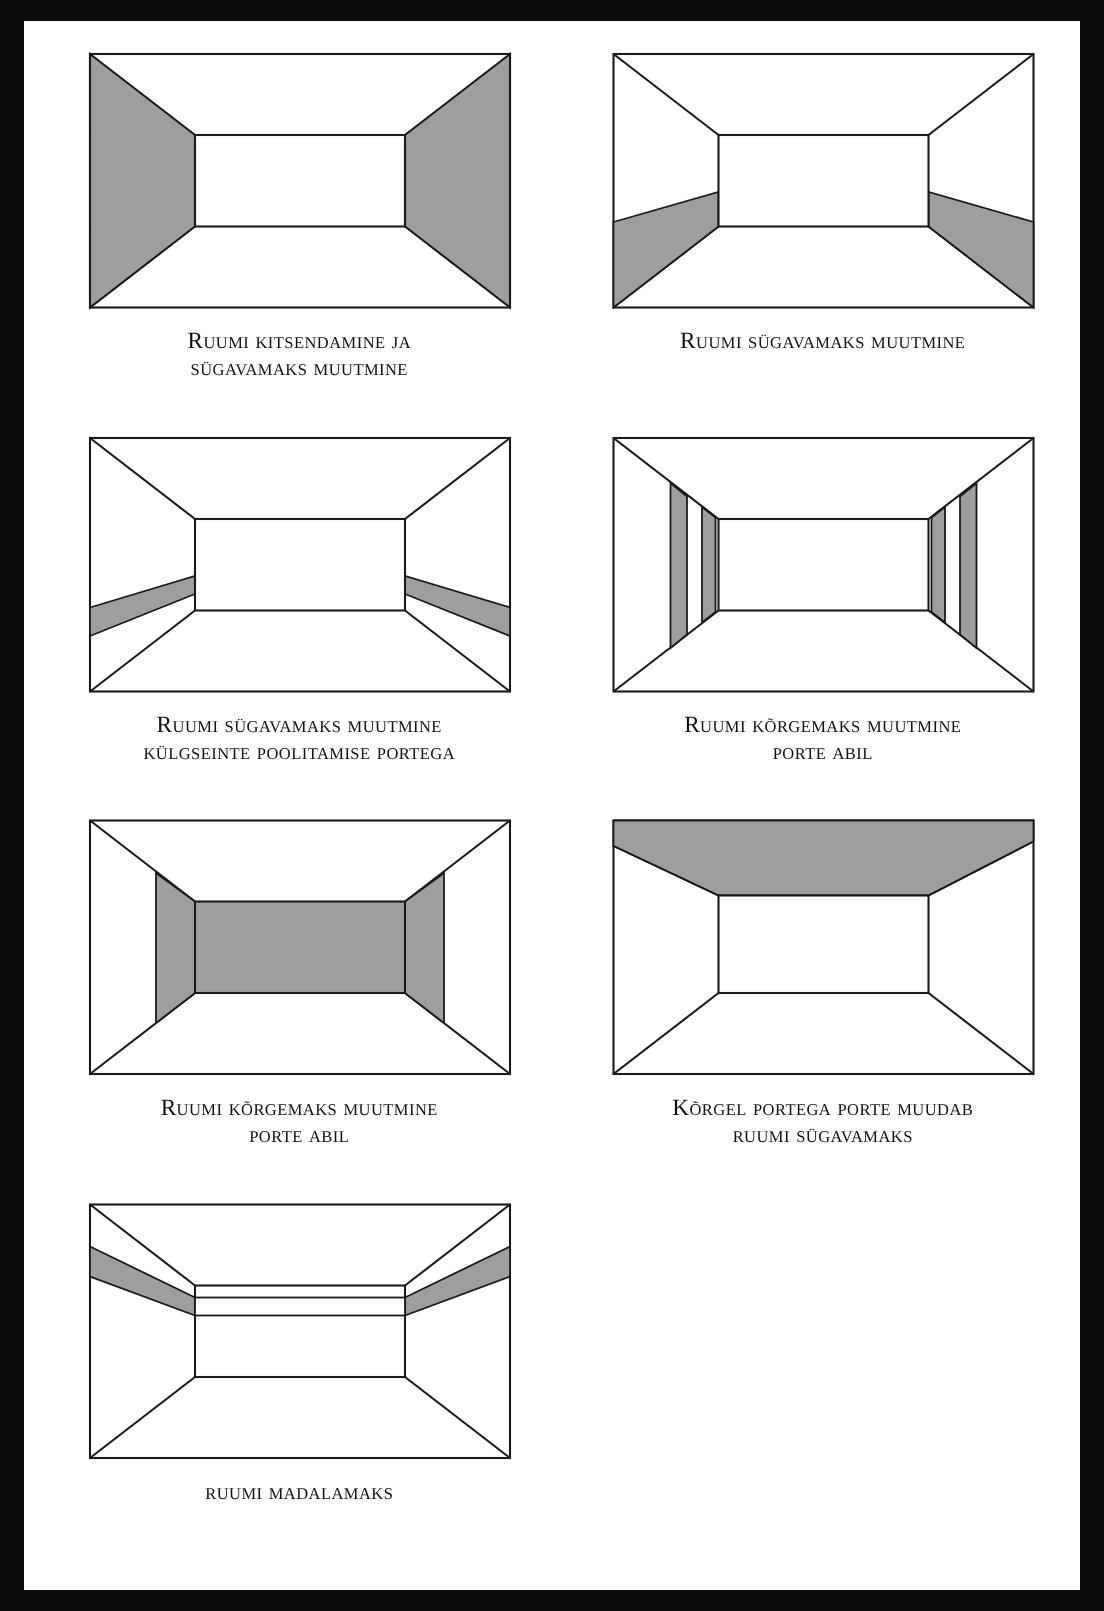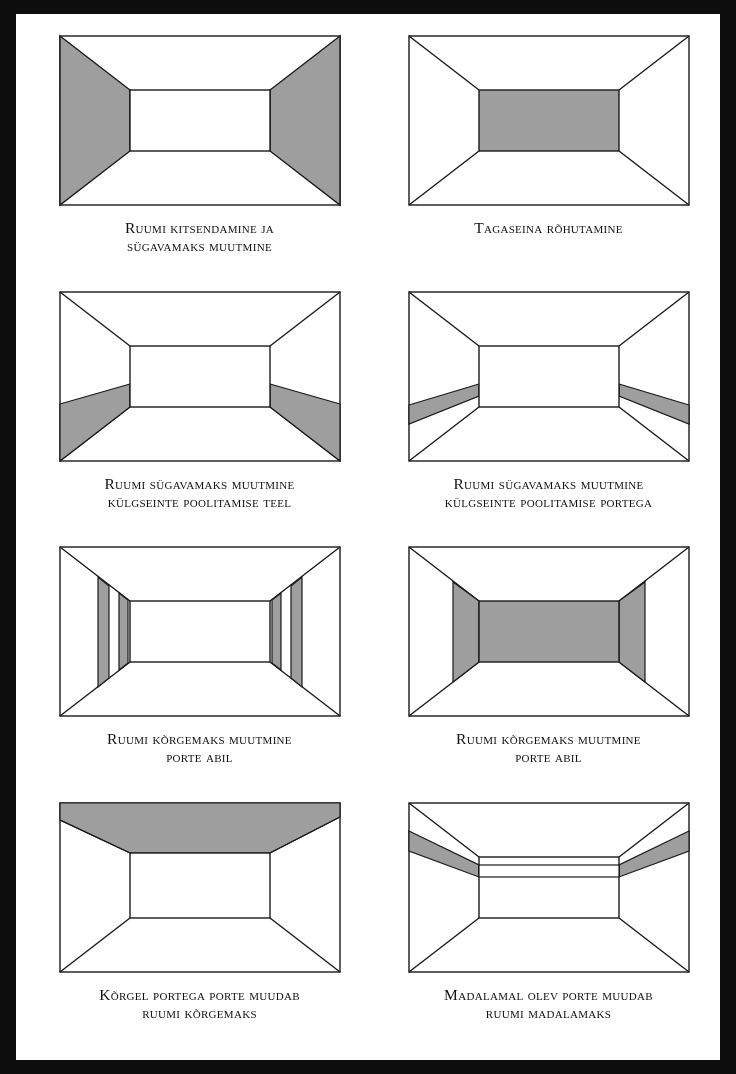--- a/index.html
+++ b/index.html
@@ -76,49 +76,34 @@
           <polygon points="8,8 78,62 78,123 8,177" fill="#9e9e9e" stroke="#1a1a1a" stroke-width="1.4"></polygon>
           <polygon points="288,8 218,62 218,123 288,177" fill="#9e9e9e" stroke="#1a1a1a" stroke-width="1.4"></polygon>
           <rect x="78" y="62" width="140" height="61" fill="#ffffff" stroke="#1a1a1a" stroke-width="1.4"></rect>
         </svg>
         <div class="caption">
           <span>Ruumi kitsendamine ja</span>
           <span class="l2">sügavamaks muutmine</span>
         </div>
       </div>
 
-      <div class="cell">
-        <svg class="fig" viewBox="0 0 296 185">
-          <rect x="8" y="8" width="280" height="169" fill="#ffffff" stroke="#1a1a1a" stroke-width="1.4"></rect>
-          <line x1="8" y1="8" x2="78" y2="62" stroke="#1a1a1a" stroke-width="1.4"></line>
-          <line x1="288" y1="8" x2="218" y2="62" stroke="#1a1a1a" stroke-width="1.4"></line>
-          <line x1="8" y1="177" x2="78" y2="123" stroke="#1a1a1a" stroke-width="1.4"></line>
-          <line x1="288" y1="177" x2="218" y2="123" stroke="#1a1a1a" stroke-width="1.4"></line>
-          <rect x="78" y="62" width="140" height="61" fill="#9e9e9e" stroke="#1a1a1a" stroke-width="1.4"></rect>
-        </svg>
-        <div class="caption">
-          <span>Tagaseina rõhutamine</span>
-          <span class="l2"></span>
-        </div>
-      </div>
 
       <div class="cell">
         <svg class="fig" viewBox="0 0 296 185">
           <rect x="8" y="8" width="280" height="169" fill="#ffffff" stroke="#1a1a1a" stroke-width="1.4"></rect>
           <line x1="8" y1="8" x2="78" y2="62" stroke="#1a1a1a" stroke-width="1.4"></line>
           <line x1="288" y1="8" x2="218" y2="62" stroke="#1a1a1a" stroke-width="1.4"></line>
           <line x1="8" y1="177" x2="78" y2="123" stroke="#1a1a1a" stroke-width="1.4"></line>
           <line x1="288" y1="177" x2="218" y2="123" stroke="#1a1a1a" stroke-width="1.4"></line>
           <polygon points="8,120 78,100 78,123 8,177" fill="#9e9e9e" stroke="#1a1a1a" stroke-width="1.2"></polygon>
           <polygon points="288,120 218,100 218,123 288,177" fill="#9e9e9e" stroke="#1a1a1a" stroke-width="1.2"></polygon>
           <rect x="78" y="62" width="140" height="61" fill="#ffffff" stroke="#1a1a1a" stroke-width="1.4"></rect>
         </svg>
         <div class="caption">
           <span>Ruumi sügavamaks muutmine</span>
-          <span class="l2">külgseinte poolitamise teel</span>
         </div>
       </div>
 
       <div class="cell">
         <svg class="fig" viewBox="0 0 296 185">
           <rect x="8" y="8" width="280" height="169" fill="#ffffff" stroke="#1a1a1a" stroke-width="1.4"></rect>
           <line x1="8" y1="8" x2="78" y2="62" stroke="#1a1a1a" stroke-width="1.4"></line>
           <line x1="288" y1="8" x2="218" y2="62" stroke="#1a1a1a" stroke-width="1.4"></line>
           <line x1="8" y1="177" x2="78" y2="123" stroke="#1a1a1a" stroke-width="1.4"></line>
           <line x1="288" y1="177" x2="218" y2="123" stroke="#1a1a1a" stroke-width="1.4"></line>
@@ -173,37 +158,36 @@
           <rect x="8" y="8" width="280" height="169" fill="#ffffff" stroke="#1a1a1a" stroke-width="1.4"></rect>
           <line x1="8" y1="177" x2="78" y2="123" stroke="#1a1a1a" stroke-width="1.4"></line>
           <line x1="288" y1="177" x2="218" y2="123" stroke="#1a1a1a" stroke-width="1.4"></line>
           <polygon points="8,8 148,8 288,8 288,22 218,58 78,58 8,25" fill="#9e9e9e" stroke="#1a1a1a" stroke-width="1.2"></polygon>
           <line x1="8" y1="25" x2="78" y2="58" stroke="#1a1a1a" stroke-width="1.2"></line>
           <line x1="288" y1="22" x2="218" y2="58" stroke="#1a1a1a" stroke-width="1.2"></line>
           <rect x="78" y="58" width="140" height="65" fill="#ffffff" stroke="#1a1a1a" stroke-width="1.4"></rect>
         </svg>
         <div class="caption">
           <span>Kõrgel portega porte muudab</span>
-          <span class="l2">ruumi kõrgemaks</span>
+          <span class="l2">ruumi sügavamaks</span>
         </div>
       </div>
 
       <div class="cell">
         <svg class="fig" viewBox="0 0 296 185">
           <rect x="8" y="8" width="280" height="169" fill="#ffffff" stroke="#1a1a1a" stroke-width="1.4"></rect>
           <line x1="8" y1="8" x2="78" y2="62" stroke="#1a1a1a" stroke-width="1.4"></line>
           <line x1="288" y1="8" x2="218" y2="62" stroke="#1a1a1a" stroke-width="1.4"></line>
           <line x1="8" y1="177" x2="78" y2="123" stroke="#1a1a1a" stroke-width="1.4"></line>
           <line x1="288" y1="177" x2="218" y2="123" stroke="#1a1a1a" stroke-width="1.4"></line>
           <polygon points="8,36 78,70 78,82 8,56" fill="#9e9e9e" stroke="#1a1a1a" stroke-width="1.2"></polygon>
           <polygon points="288,36 218,70 218,82 288,56" fill="#9e9e9e" stroke="#1a1a1a" stroke-width="1.2"></polygon>
           <rect x="78" y="62" width="140" height="61" fill="#ffffff" stroke="#1a1a1a" stroke-width="1.4"></rect>
           <rect x="78" y="70" width="140" height="12" fill="#ffffff" stroke="#1a1a1a" stroke-width="1.2"></rect>
         </svg>
         <div class="caption">
-          <span>Madalamal olev porte muudab</span>
           <span class="l2">ruumi madalamaks</span>
         </div>
       </div>
 
     </div>
   </div>
 </div>
 
 </body></html>

